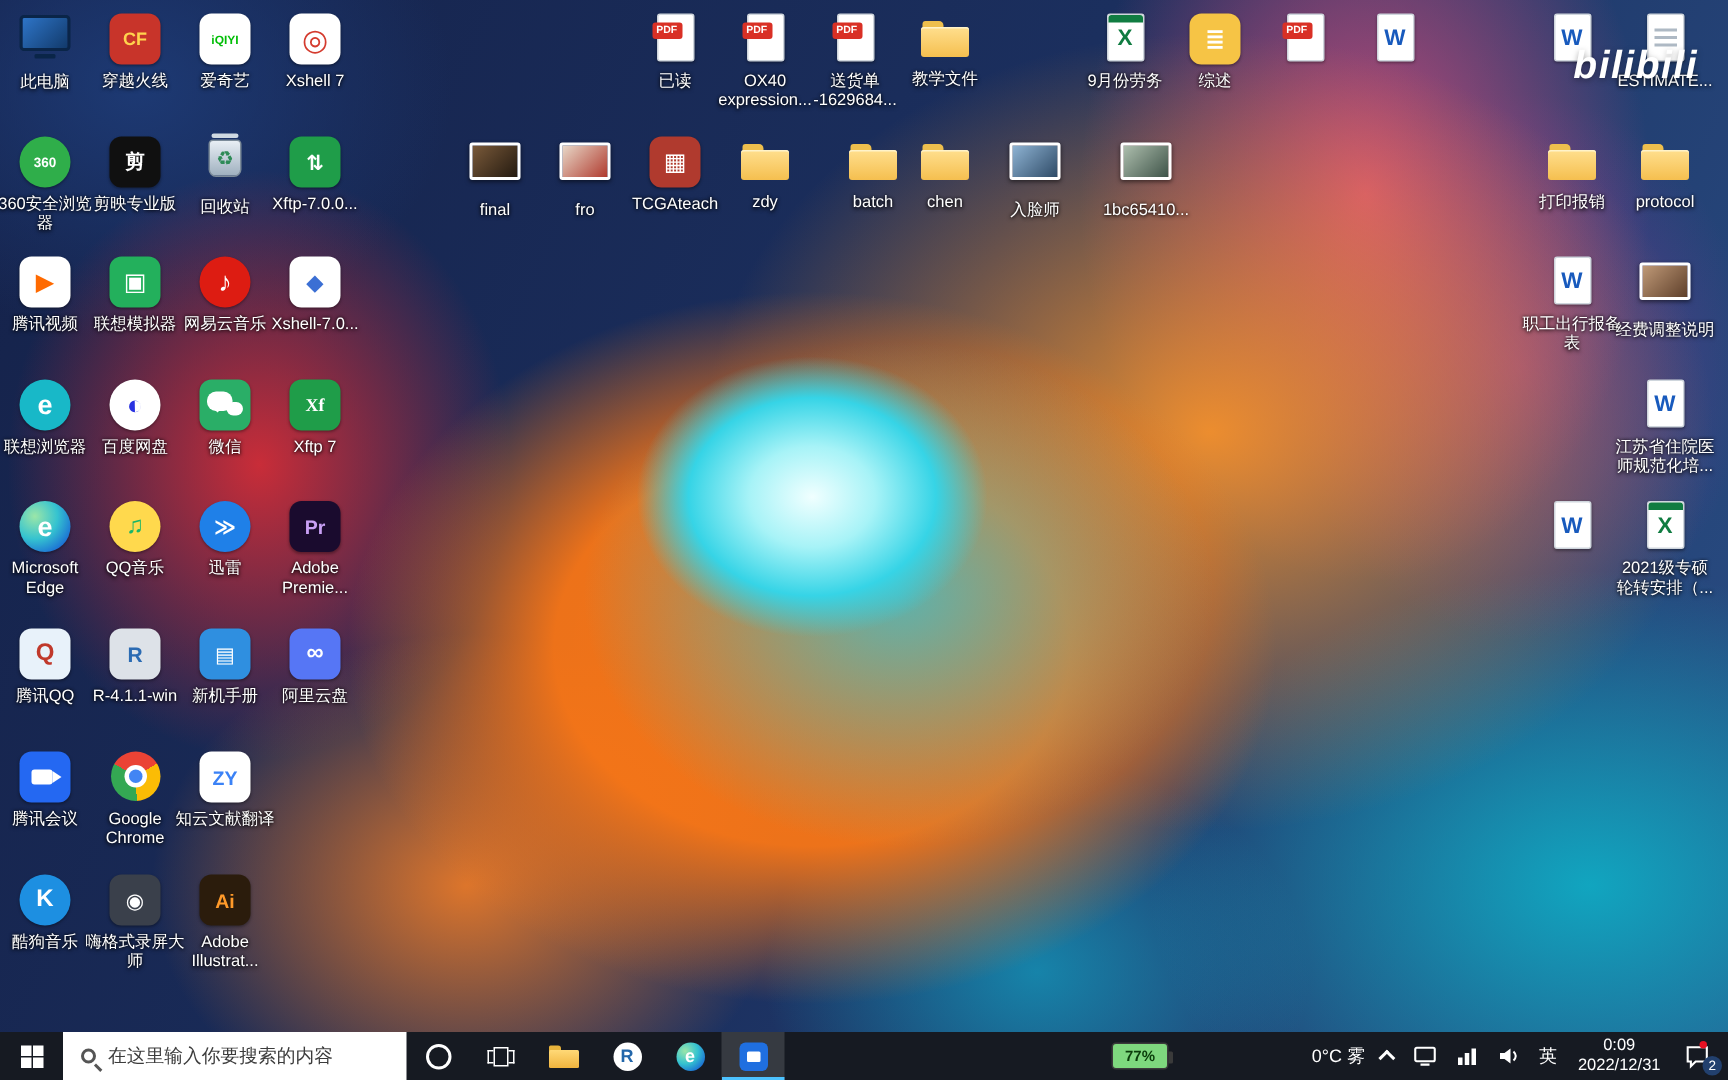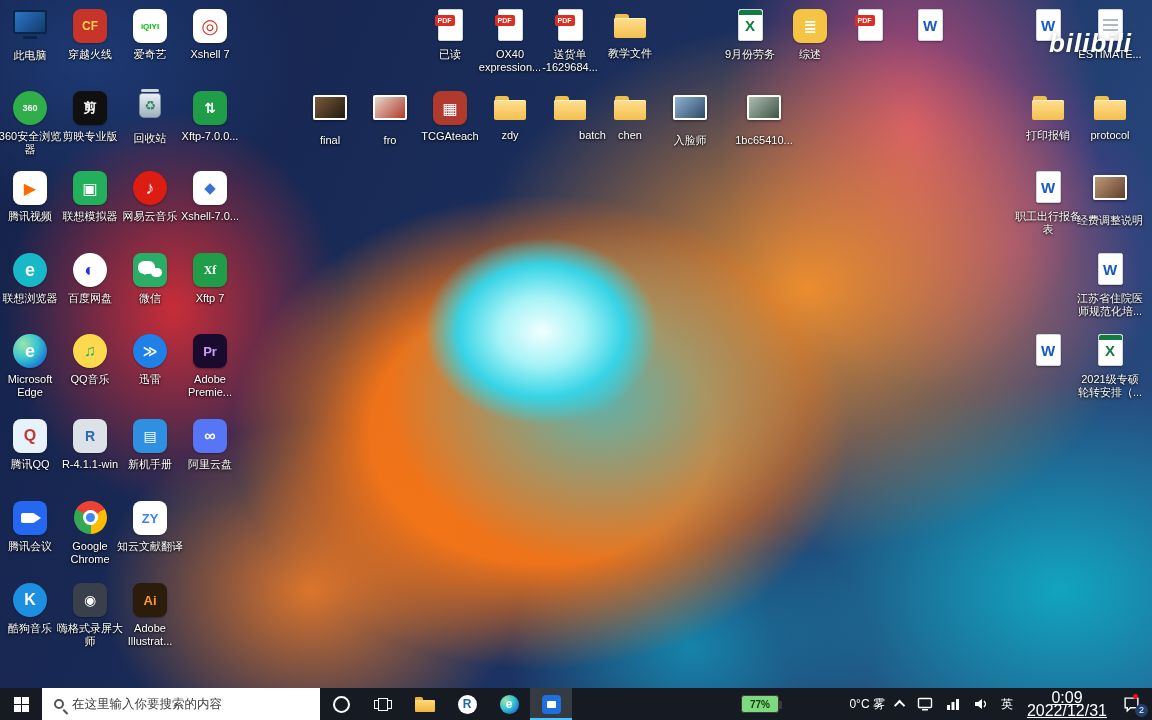--- a/index.html
+++ b/index.html
@@ -97,21 +97,21 @@
   .taskbar { position:absolute; left:0; bottom:0; width:1152px; height:32px; background:#161a22;
     z-index:50; }
   .tb-left { position:absolute; left:0; top:0; height:32px; display:flex; align-items:stretch; }
   .tb-btn { width:42px; height:32px; background:transparent; border:none; display:flex;
     align-items:center; justify-content:center; cursor:pointer; position:relative; }
   .tb-btn.active { background:rgba(255,255,255,.14); box-shadow:inset 0 -2px 0 #4cc2ff; }
 
   .winlogo { display:grid; grid-template-columns:7px 7px; grid-template-rows:7px 7px; gap:1px; transform:rotate(0deg); }
   .winlogo i { background:#fff; }
 
-  .searchbox { width:278px; height:32px; background:#fff; display:flex; align-items:center; gap:8px;
+  .searchbox { width:229px; height:32px; background:#fff; display:flex; align-items:center; gap:8px;
     padding-left:12px; }
   .mag { width:10px; height:10px; border:2px solid #555; border-radius:50%; position:relative; flex:0 0 auto; }
   .mag::after { content:""; position:absolute; left:8px; top:8px; width:6px; height:2px; background:#555;
     transform:rotate(45deg); transform-origin:0 0; }
   .searchbox input { border:none; outline:none; background:transparent; font-size:12.5px; color:#222;
     width:230px; font-family:inherit; }
   .searchbox input::placeholder { color:#3c3c3c; opacity:1; }
 
   .cort { width:17px; height:17px; border:2.5px solid #fff; border-radius:50%; }
   .tv { position:relative; width:18px; height:13px; }
@@ -137,21 +137,21 @@
     font-size:10px; font-weight:bold; color:#0a3d0a; }
   .battery .nub { position:absolute; right:-4px; top:5px; width:3px; height:8px; background:#3a3a3a;
     border-radius:0 1px 1px 0; }
 
   .tb-right { position:absolute; right:0; top:0; height:32px; display:flex; align-items:center; gap:0; }
   .tray-item { height:32px; display:flex; align-items:center; justify-content:center; padding:0 6px;
     color:#fff; font-size:12px; cursor:pointer; }
   .weather { font-size:12px; }
   .chev { width:8px; height:8px; border-left:2px solid #fff; border-top:2px solid #fff;
     transform:rotate(45deg) translateY(2px); display:block; }
-  .clock { text-align:center; font-size:16px; line-height:13px; color:#fff; padding:0 8px;text-decoration:underline; }
+  .clock { text-align:center; font-size:11px; line-height:13px; color:#fff; padding:0 8px; }
   .action { position:relative; padding:0 12px 0 8px; }
   .badge { position:absolute; right:4px; bottom:3px; min-width:13px; height:13px; background:#22406e;
     border-radius:7px; color:#fff; font-size:9px; line-height:13px; text-align:center; padding:0 2px; }
   .reddot { position:absolute; right:14px; top:6px; width:5px; height:5px; border-radius:50%; background:#e81123; }
 </style>
 </head>
 <body>
 
 <div class="desktop">
 
@@ -370,21 +370,21 @@
         <div class="art">
           <div class="fol">
             <div class="tab"></div>
             <div class="body"></div>
           </div>
         </div>
         <div class="lbl">
           <div>zdy</div>
         </div>
       </div>
-      <div class="dicon" style="left: 534px; top: 90px; text-align: right;">
+      <div class="dicon" style="left: 546px; top: 90px;">
         <div class="art">
           <div class="fol">
             <div class="tab"></div>
             <div class="body"></div>
           </div>
         </div>
         <div class="lbl">
           <div>batch</div>
         </div>
       </div>

